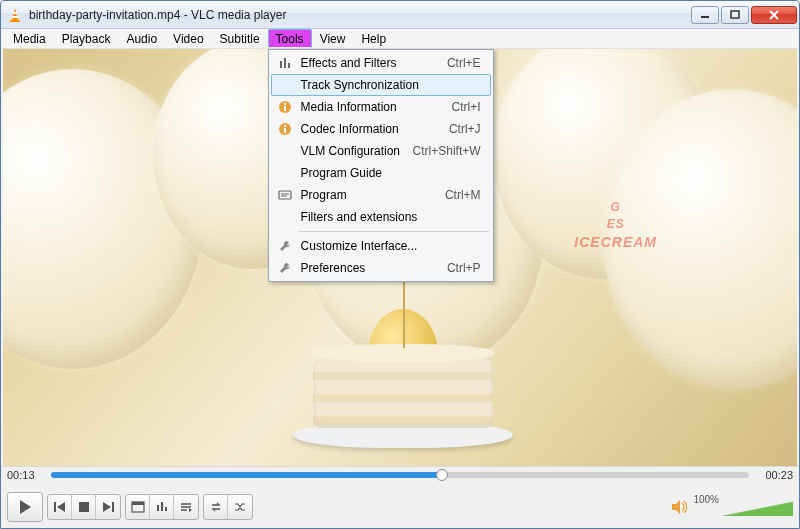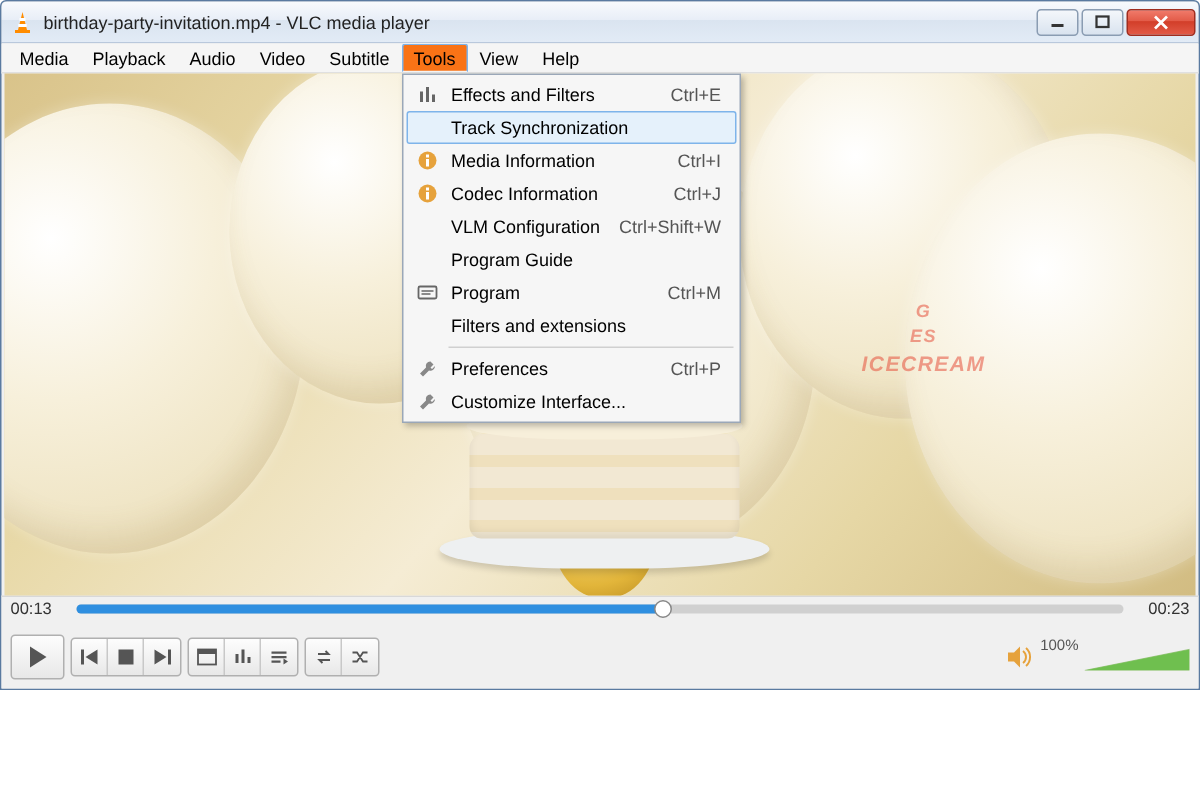--- a/index.html
+++ b/index.html
@@ -1,30 +1,30 @@
 <!DOCTYPE html>
 <html><head>
 <meta charset="utf-8">
 <style>
 * { box-sizing: border-box; margin: 0; padding: 0; font-family: "Segoe UI", Tahoma, sans-serif; font-size: 12px; }
 body { background: #fff; width: 800px; height: 529px; overflow: hidden; position: relative; }
 
-.window { position: absolute; top: 0; left: 0; width: 800px; height: 460px; border: 1px solid #5a7aa0; background: #f0f0f0; display: flex; flex-direction: column; border-radius: 4px 4px 0 0; }
+.window { position: absolute; top: 0; left: 0; width: 800px; height: 529px; border: 1px solid #5a7aa0; background: #f0f0f0; display: flex; flex-direction: column; border-radius: 4px 4px 0 0; }
 
 .titlebar { height: 28px; background: linear-gradient(to bottom, #f8fafd 0%, #e8eef7 45%, #dae4f0 46%, #e2ebf6 100%); display: flex; align-items: center; padding: 0 2px 0 6px; border-bottom: 1px solid #b9c8dc; border-radius: 4px 4px 0 0; }
 .titlebar .app-icon { width: 16px; height: 16px; margin-right: 6px; }
 .titlebar .title { flex: 1; font-size: 12px; color: #222; }
 .win-buttons { display: flex; gap: 2px; }
 .win-btn { width: 28px; height: 18px; border: 1px solid #8a9cb2; border-radius: 3px; background: linear-gradient(to bottom,#f4f7fb,#d9e3ef); display: flex; align-items: center; justify-content: center; }
 .win-btn.close { width: 46px; background: linear-gradient(to bottom,#f07a6a 0%, #e25a47 45%, #d23e29 46%, #e25a47 100%); border-color:#a02d1f; color:#fff; }
 .win-btn svg { display:block; }
 
 .menubar { height: 20px; background: #f5f5f5; display: flex; align-items: stretch; padding: 0 4px; border-bottom: 1px solid #e0e0e0; }
 .menubar .menu-item { padding: 0 8px; line-height: 20px; cursor: default; position: relative; }
-.menubar .menu-item.open { background: #f97316; border: 1px solid #7eb4ea; border-bottom: 1px solid #f6f6f6; line-height: 18px; padding: 0 7px; z-index: 20; border-radius: 2px 2px 0 0; }
+.menubar .menu-item.open { background: #d946ef; border: 1px solid #7eb4ea; border-bottom: 1px solid #f6f6f6; line-height: 18px; padding: 0 7px; z-index: 20; border-radius: 2px 2px 0 0; }
 
 .dropdown { position: absolute; top: 19px; left: -1px; width: 226px; background: #f6f6f6; border: 1px solid #9aa7b8; box-shadow: 2px 2px 4px rgba(0,0,0,0.25); padding: 2px; z-index: 19; }
 .dd-row { height: 22px; display: flex; align-items: center; padding: 0 4px; position: relative; }
 .dd-row.highlight { background: #e5f1fb; border: 1px solid #7eb4ea; border-radius: 2px; padding: 0 3px; height: 22px; }
 .dd-icon { width: 20px; height: 16px; display:flex; align-items:center; justify-content:center; flex-shrink:0; }
 .dd-label { flex: 1; padding-left: 6px; }
 .dd-shortcut { color: #555; padding-right: 6px; }
 .dd-sep { height: 1px; background: #d0d0d0; margin: 3px 2px 3px 28px; }
 
 .video-area { flex: 1; margin: 0 2px; background: linear-gradient(130deg, #d9c38a 0%, #e8d9a8 25%, #f5ecd4 50%, #e6d7a5 75%, #d2bc82 100%); position: relative; overflow: hidden; }
@@ -175,31 +175,31 @@
         </div>
 
         <div class="dd-sep"></div>
 
         <div class="dd-row">
           <span class="dd-icon">
             <svg width="14" height="14">
                 <path d="M9 2a3 3 0 0 0-3 4L2 10l2 2 4-4a3 3 0 0 0 4-3l-2 2-1-1 2-2z" fill="#888"></path>
               </svg>
           </span>
+          <span class="dd-label">Customize Interface...</span>
+          <span class="dd-shortcut"></span>
+        </div>
+        <div class="dd-row">
+          <span class="dd-icon">
+            <svg width="14" height="14">
+                <path d="M9 2a3 3 0 0 0-3 4L2 10l2 2 4-4a3 3 0 0 0 4-3l-2 2-1-1 2-2z" fill="#888"></path>
+              </svg>
+          </span>
           <span class="dd-label">Preferences</span>
           <span class="dd-shortcut">Ctrl+P</span>
-        </div>
-        <div class="dd-row">
-          <span class="dd-icon">
-            <svg width="14" height="14">
-                <path d="M9 2a3 3 0 0 0-3 4L2 10l2 2 4-4a3 3 0 0 0 4-3l-2 2-1-1 2-2z" fill="#888"></path>
-              </svg>
-          </span>
-          <span class="dd-label">Customize Interface...</span>
-          <span class="dd-shortcut"></span>
         </div>
       </div>
     </div>
     <div class="menu-item"><span>View</span></div>
     <div class="menu-item"><span>Help</span></div>
   </div>
 
   <div class="video-area">
     <div class="balloon b1"></div>
     <div class="balloon b2"></div>

